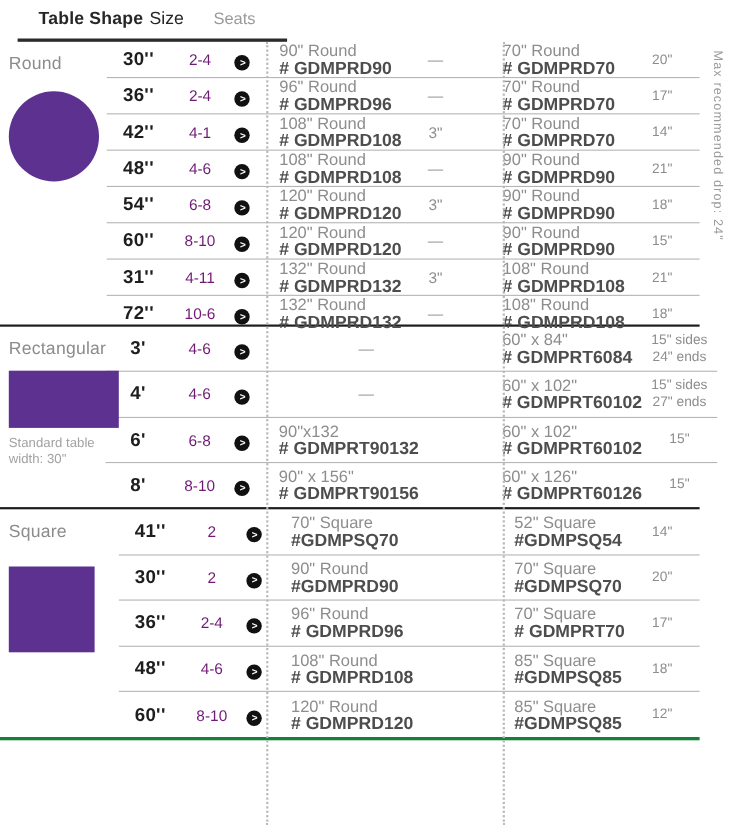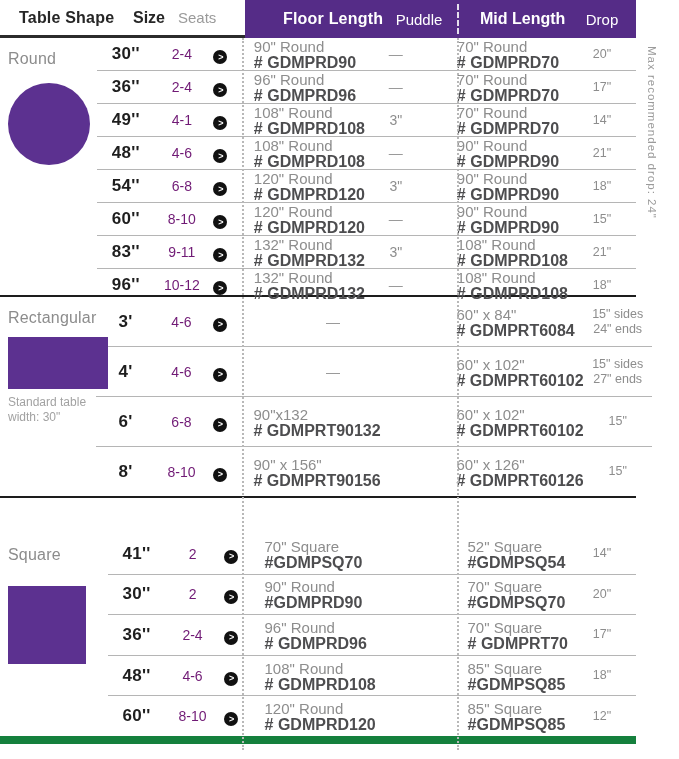--- a/index.html
+++ b/index.html
@@ -2,41 +2,41 @@
 <html><head>
 <meta charset="utf-8">
 <style>
   * { margin:0; padding:0; box-sizing:border-box; }
   html,body { background:#ffffff; }
   body { font-family:"Liberation Sans","DejaVu Sans",sans-serif; }
   #stage {
     position:relative; width:679px; height:759px; background:#fff; overflow:hidden;
   }
   
-  .header { position:absolute; top:0; left:0; width:636px; height:38px; display:flex; }
+  .header { position:absolute; top:0; left:16px; width:636px; height:38px; display:flex; }
   .header-left {
     width:245px; height:38px; display:grid; grid-template-columns:120px 58px 54px 13px;
     align-items:center; border-bottom:3px solid #2b2b2b;
   }
   .h-tableshape { padding-left:19px; font-size:16px; font-weight:700; color:#262626; letter-spacing:.2px; }
-  .h-size { text-align:center; font-size:16px; font-weight:700; color:#262626; }
+  .h-size { font-size:16px; font-weight:400; color:#262626; }
   .h-seats { text-align:left; font-size:15px; color:#9a9a9a; }
   .header-purple {
     flex:1; height:38px; background:var(--purple,#552c87); display:grid;
     grid-template-columns:135px 78px 110px 68px; align-items:center; position:relative;
   }
   .h-floor { padding-left:38px; color:#fff; font-size:16px; font-weight:700; letter-spacing:.2px; white-space:nowrap; }
   .h-puddle { text-align:center; color:#fff; font-size:15px; }
   .h-mid { padding-left:22px; color:#fff; font-size:16px; font-weight:700; white-space:nowrap; }
   .h-drop { text-align:center; color:#fff; font-size:15px; }
   .h-dash-divider { position:absolute; left:212px; top:4px; height:30px; border-left:2px dashed rgba(255,255,255,.85); }
   
   #table-body { position:absolute; top:38px; left:0; width:636px; }
   .section { display:flex; border-bottom:2px solid #1d1d1d; }
-  .section:last-child { border-bottom:8px solid #15803d;margin-top:36px; }
+  .section:last-child { border-bottom:3px solid #15803d; }
   .section-side { width:120px; position:relative; }
   .section-label { padding:12px 0 0 8px; font-size:16px; color:#8c8c8c; letter-spacing:.2px; }
   .shape-circle { position:absolute; left:8px; top:45px; width:82px; height:82px; border-radius:50%; background:var(--purple-shape,#5c3190); }
   .shape-rect { position:absolute; left:8px; top:40px; width:100px; height:52px; background:var(--purple-shape,#5c3190); }
   .shape-square { position:absolute; left:8px; top:52px; width:78px; height:78px; background:var(--purple-shape,#5c3190); }
   .shape-caption { position:absolute; left:8px; top:98px; width:100px; font-size:12px; line-height:15px; color:#a2a2a2; }
   .rows { flex:1; display:flex; flex-direction:column; }
   .row { flex:1; display:grid; grid-template-columns:58px 54px 23px 125px 78px auto 68px; align-items:center; }
   .row + .row { border-top:1px solid #b5b5b5; }
   .c-size { text-align:center; font-size:17px; font-weight:700; color:#1e1e1e; letter-spacing:.3px; }
@@ -71,27 +71,20 @@
 
 <div id="stage" style="--purple: #552c87; --purple-shape: #5c3190;">
 
   <div class="header">
     <div class="header-left">
       <div class="h-tableshape">Table Shape</div>
       <div class="h-size">Size</div>
       <div class="h-seats">Seats</div>
       <div></div>
     </div>
-    <div class="header-purple">
-      <div class="h-floor">Floor Length</div>
-      <div class="h-puddle">Puddle</div>
-      <div class="h-mid">Mid Length</div>
-      <div class="h-drop">Drop</div>
-      <div class="h-dash-divider"></div>
-    </div>
   </div>
 
   <div id="table-body">
       <div class="section" style="height: 259px;">
         <div class="section-side">
           <div class="section-label">Round</div>
           <div class="shape-circle"></div>
         </div>
         <div class="rows">
           <div class="row">
@@ -126,21 +119,21 @@
             <div class="c-puddle dash">—</div>
             <div class="c-mid">
               <div class="prod-name">70" Round</div>
               <div class="prod-code"># GDMPRD70</div>
             </div>
             <div class="c-drop">
               <div>17"</div>
             </div>
           </div>
           <div class="row">
-            <div class="c-size">49''</div>
+            <div class="c-size">42''</div>
             <div class="c-seats">4-1</div>
             <div class="c-arrow">
               <span class="arrow-badge">&gt;</span>
             </div>
             <div class="c-floor">
               <div class="prod-name">108" Round</div>
               <div class="prod-code"># GDMPRD108</div>
             </div>
             <div class="c-puddle">3"</div>
             <div class="c-mid">
@@ -202,60 +195,60 @@
             <div class="c-puddle dash">—</div>
             <div class="c-mid">
               <div class="prod-name">90" Round</div>
               <div class="prod-code"># GDMPRD90</div>
             </div>
             <div class="c-drop">
               <div>15"</div>
             </div>
           </div>
           <div class="row">
-            <div class="c-size">83''</div>
-            <div class="c-seats">9-11</div>
+            <div class="c-size">31''</div>
+            <div class="c-seats">4-11</div>
             <div class="c-arrow">
               <span class="arrow-badge">&gt;</span>
             </div>
             <div class="c-floor">
               <div class="prod-name">132" Round</div>
               <div class="prod-code"># GDMPRD132</div>
             </div>
             <div class="c-puddle">3"</div>
             <div class="c-mid">
               <div class="prod-name">108" Round</div>
               <div class="prod-code"># GDMPRD108</div>
             </div>
             <div class="c-drop">
               <div>21"</div>
             </div>
           </div>
           <div class="row">
-            <div class="c-size">96''</div>
-            <div class="c-seats">10-12</div>
+            <div class="c-size">72''</div>
+            <div class="c-seats">10-6</div>
             <div class="c-arrow">
               <span class="arrow-badge">&gt;</span>
             </div>
             <div class="c-floor">
               <div class="prod-name">132" Round</div>
               <div class="prod-code"># GDMPRD132</div>
             </div>
             <div class="c-puddle dash">—</div>
             <div class="c-mid">
               <div class="prod-name">108" Round</div>
               <div class="prod-code"># GDMPRD108</div>
             </div>
             <div class="c-drop">
               <div>18"</div>
             </div>
           </div>
         </div>
       </div>
-      <div class="section" style="height: 201px;">
+      <div class="section" style="height: 166px;">
         <div class="section-side">
           <div class="section-label">Rectangular</div>
           <div class="shape-rect"></div>
           <div class="shape-caption">Standard table width: 30"</div>
         </div>
         <div class="rows">
           <div class="row">
             <div class="c-size">3'</div>
             <div class="c-seats">4-6</div>
             <div class="c-arrow">

